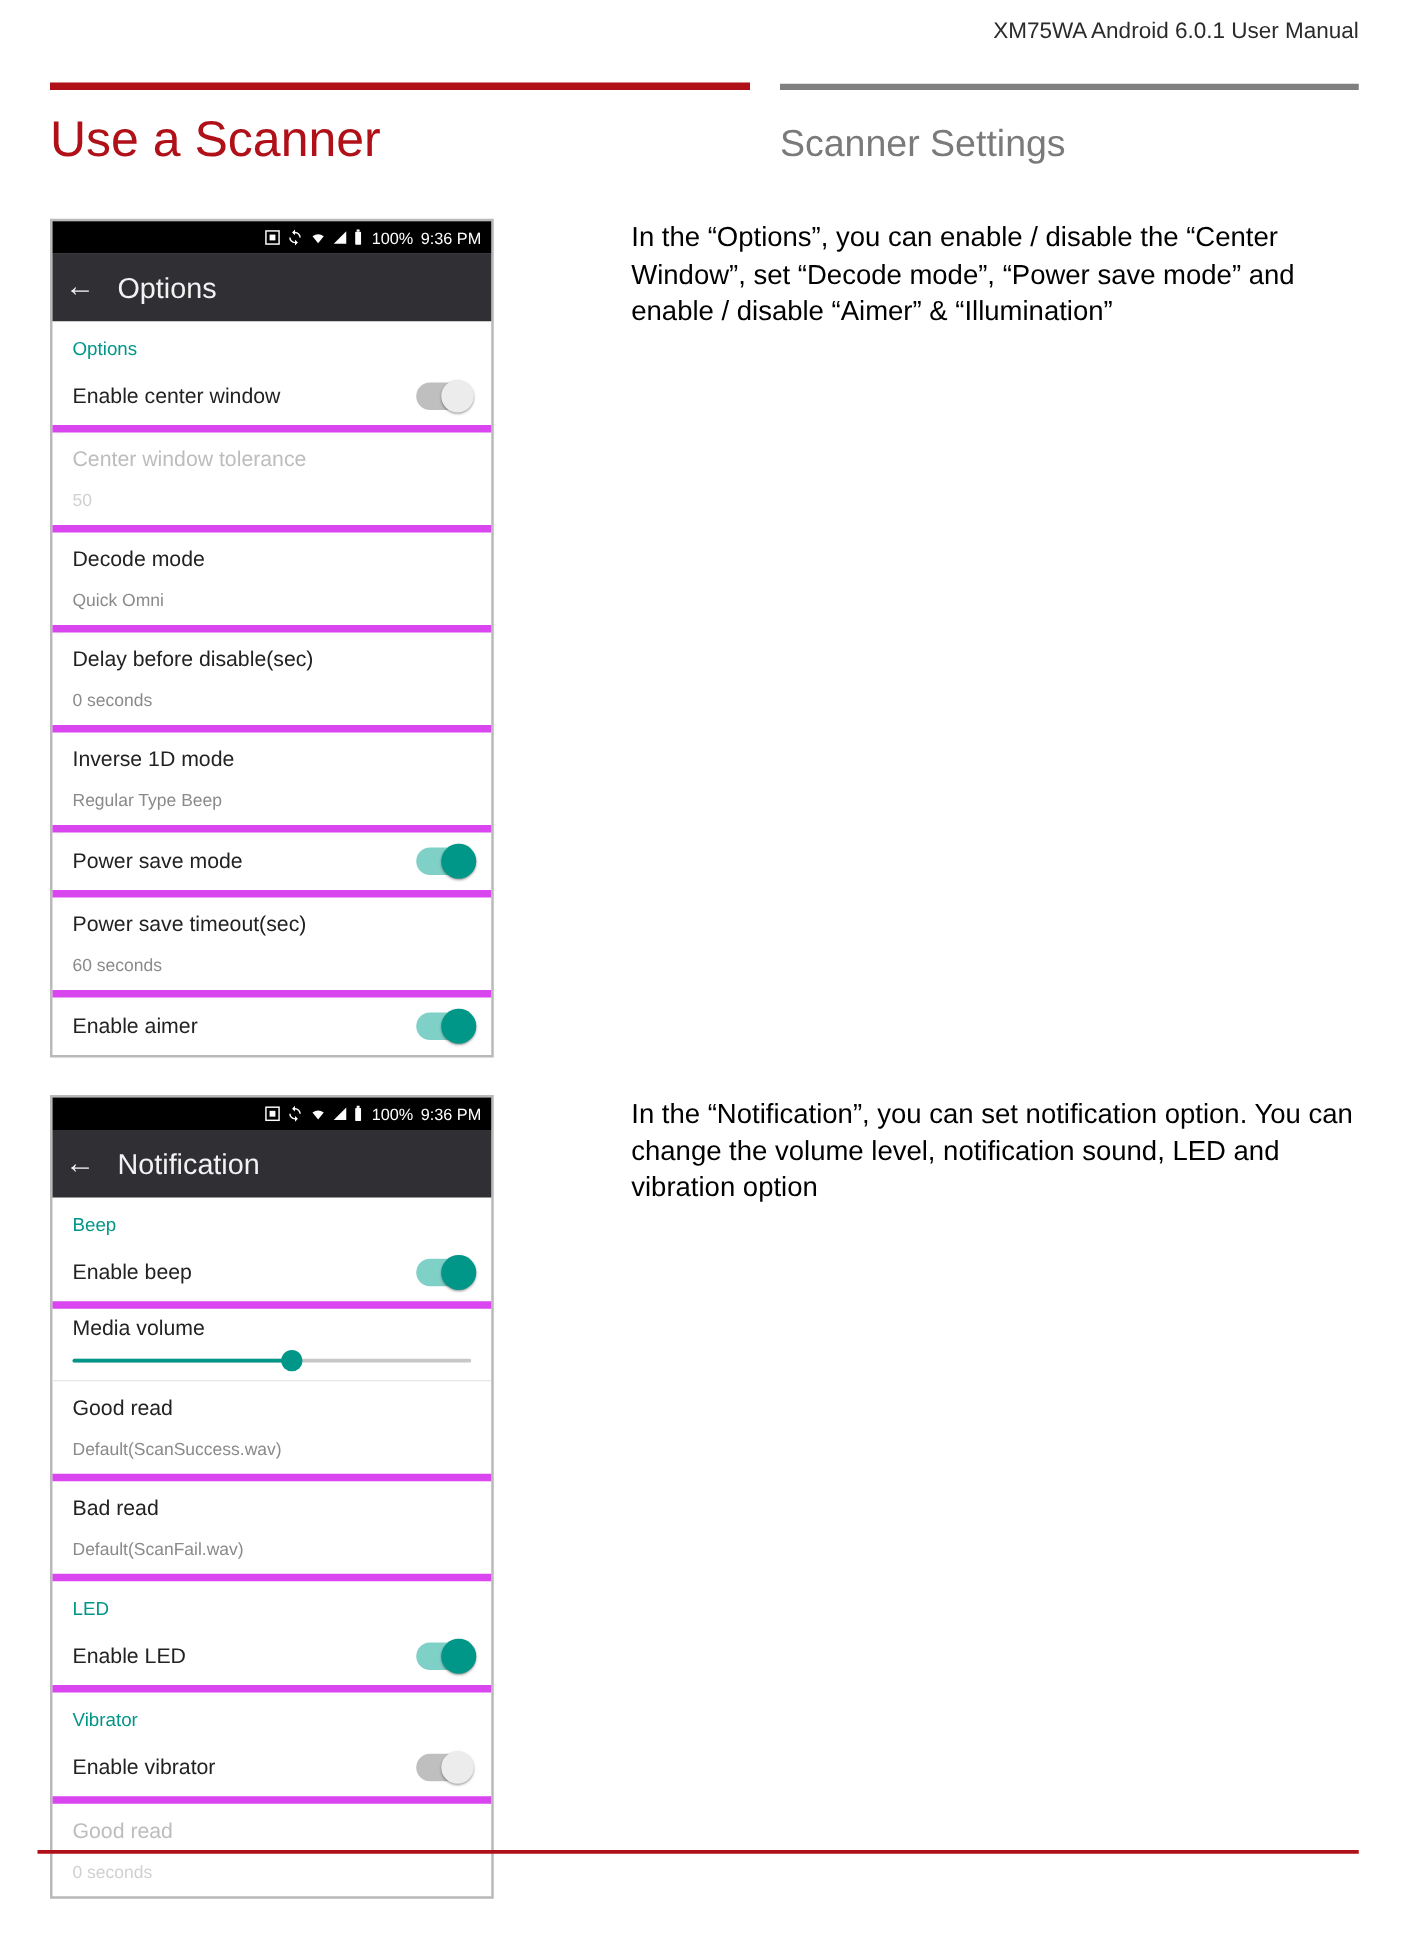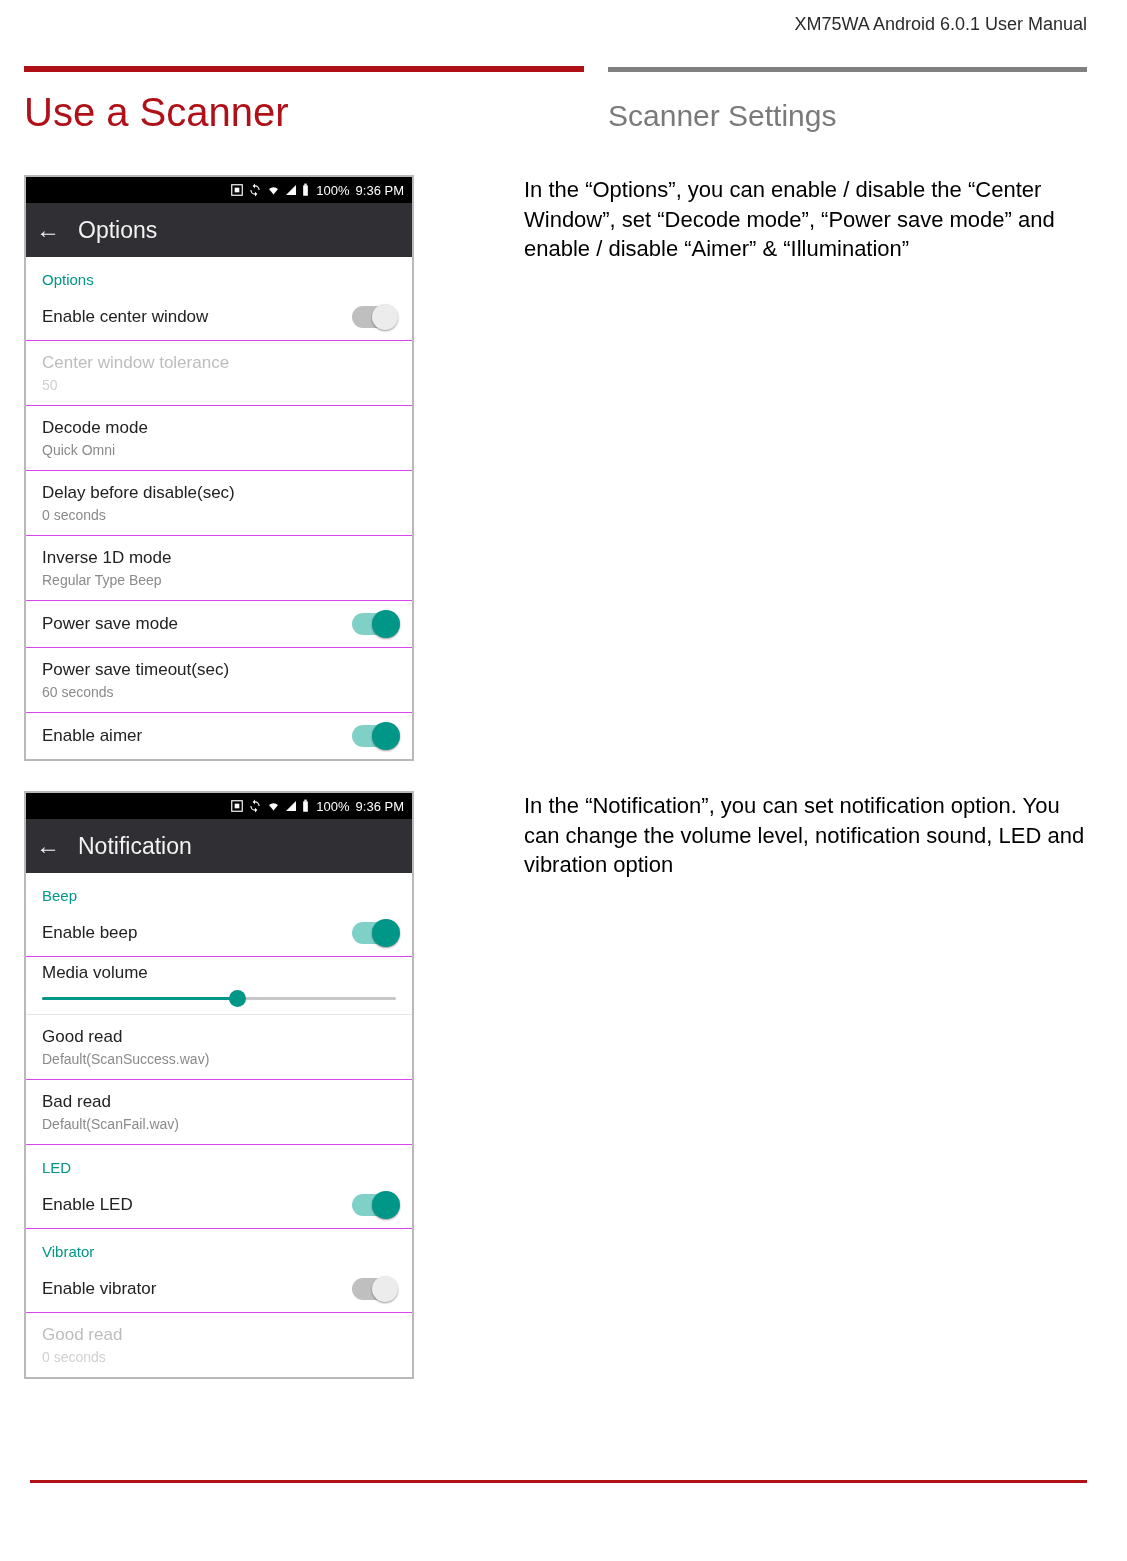--- a/index.html
+++ b/index.html
@@ -1,39 +1,39 @@
 <!DOCTYPE html>
 <html><head>
 <meta charset="utf-8">
 <style>
   html,body{margin:0;padding:0;background:#fff;font-family:Arial,Helvetica,sans-serif;color:#000}
-  .page{width:1127px;height:1561px;margin:0 auto;position:relative;box-sizing:border-box;padding:20px 40px 0 24px}
+  .page{width:1127px;height:1561px;margin:0 auto;position:relative;box-sizing:border-box;padding:20px 40px 0 40px}
   .hdr-right{position:absolute;top:14px;right:40px;font-size:18px;color:#2b2b2b}
   .rule-row{display:flex;align-items:flex-end;margin-top:46px}
   .rule-left{flex:0 0 560px;height:6px;background:#b01018}
   .rule-gap{flex:0 0 24px}
   .rule-right{flex:1;height:5px;background:#808080}
   .title-row{display:flex;align-items:baseline;margin-top:18px}
   .title-left{flex:0 0 560px;font-size:40px;color:#b01018;font-weight:400}
   .title-gap{flex:0 0 24px}
   .title-right{flex:1;font-size:30px;color:#7a7a7a}
   .body-row{display:flex;margin-top:40px;gap:110px}
   .col-left{flex:0 0 335px}
   .col-right{flex:1;font-size:22px;line-height:1.35;color:#000}
-  .phone{border:2px solid #b9b9b9;width:390px;background:#fff;box-sizing:border-box}
+  .phone{border:2px solid #b9b9b9;width:355px;background:#fff;box-sizing:border-box}
   .statusbar{background:#000;color:#fff;height:26px;display:flex;align-items:center;justify-content:flex-end;padding:0 8px;font-size:13px;gap:6px}
   .sb-icons{display:flex;align-items:center;gap:4px}
   .appbar{background:#2f2f34;color:#f2f2f2;height:54px;display:flex;align-items:center;padding:0 10px;font-size:23px;gap:18px}
   .back-arrow{font-size:24px;line-height:1}
   .section-label{color:#009688;font-size:15px;padding:14px 16px 6px;font-weight:500}
-  .row{padding:12px 16px;border-bottom:1px solid #d946ef;display:flex;align-items:center;justify-content:space-between}
+  .row{padding:12px 16px;border-bottom:6px solid #d946ef;display:flex;align-items:center;justify-content:space-between}
   .row.no-border{border-bottom:none}
   .row .txt{display:flex;flex-direction:column}
   .row .primary{font-size:17px;color:#222}
-  .row .secondary{font-size:14px;color:#8a8a8a;margin-top:4px}
+  .row .secondary{font-size:14px;color:#8a8a8a;margin-top:14px}
   .row.disabled .primary{color:#bdbdbd}
   .row.disabled .secondary{color:#d0d0d0}
   .switch{width:44px;height:22px;border-radius:11px;position:relative}
   .switch.off{background:#bfbfbf}
   .switch.off::after{content:"";position:absolute;right:-2px;top:-2px;width:26px;height:26px;border-radius:50%;background:#ececec;box-shadow:0 1px 2px rgba(0,0,0,.4)}
   .switch.on{background:#7fd1c7}
   .switch.on::after{content:"";position:absolute;right:-4px;top:-3px;width:28px;height:28px;border-radius:50%;background:#009688;box-shadow:0 1px 2px rgba(0,0,0,.4)}
   .slider{padding:6px 16px 14px;border-bottom:1px solid #e6e6e6}
   .slider .primary{font-size:17px;color:#222;margin-bottom:14px}
   .slider-track{position:relative;height:3px;background:#c7c7c7;border-radius:2px}

